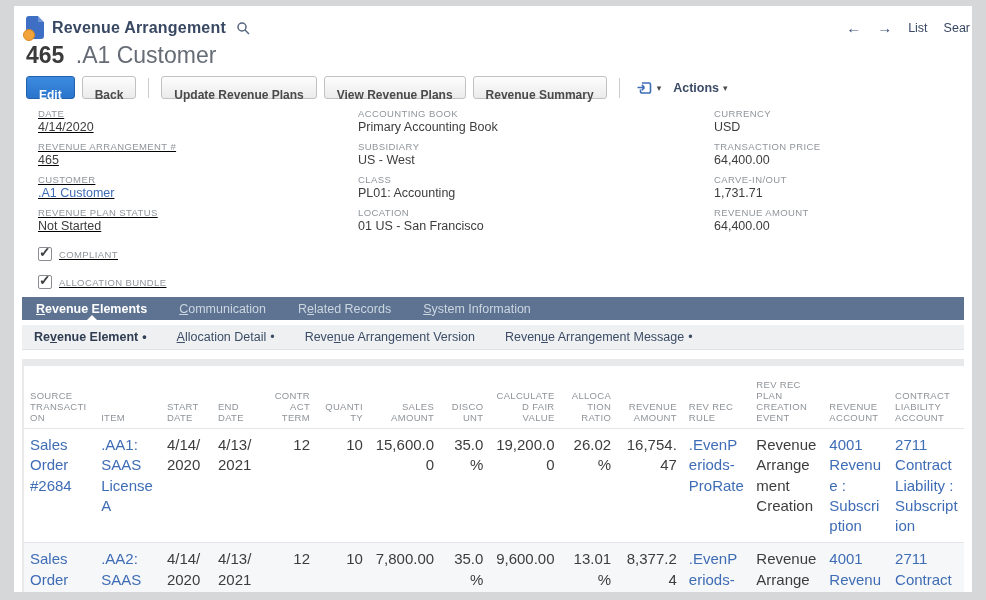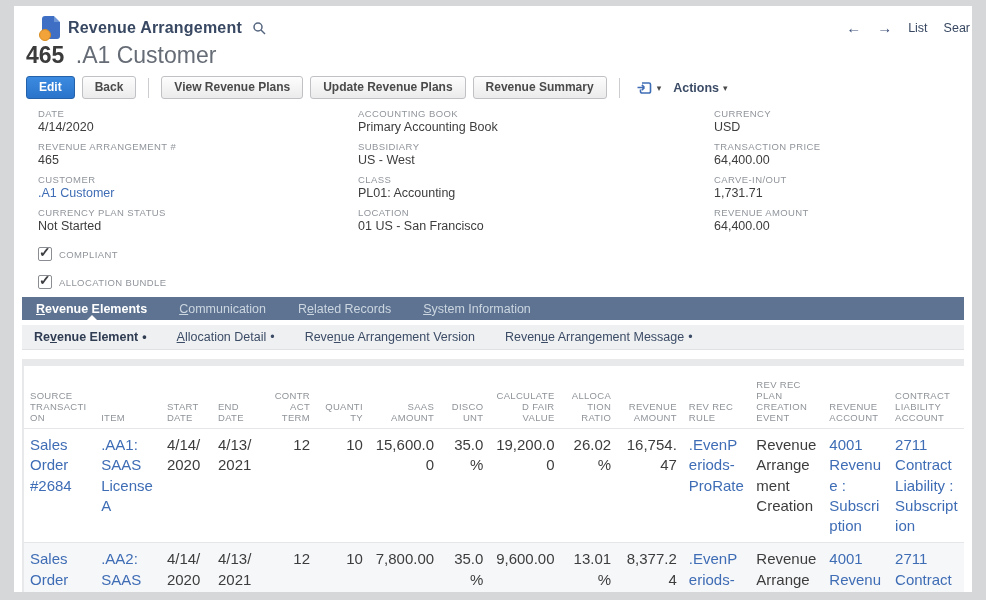--- a/index.html
+++ b/index.html
@@ -4,51 +4,51 @@
 <style>
   html,body{margin:0;padding:0;}
   body{
     width:986px;height:600px;background:#d6d7d8;overflow:hidden;
     font-family:"Liberation Sans", sans-serif;
     -webkit-font-smoothing:antialiased;
   }
   .page{position:absolute;left:14px;top:6px;width:958px;height:586px;background:#fff;overflow:hidden;}
 
   
-  .topline{display:flex;justify-content:space-between;align-items:center;padding:10px 2px 0 28px;}
+  .topline{display:flex;justify-content:space-between;align-items:center;padding:10px 2px 0 12px;}
   .topline .left{display:flex;align-items:center;gap:8px;}
   .doc-icon{position:relative;width:18px;height:23px;background:#3e6fc4;border-radius:3px;display:inline-block;}
   .doc-icon::before{content:"";position:absolute;right:0;top:0;border-top:6px solid #fff;border-left:6px solid #6e96d6;}
   .doc-icon .coin{position:absolute;left:-3px;bottom:-2px;width:10px;height:10px;background:#f2a33a;border:1px solid #d88d22;border-radius:50%;}
   h1{margin:0;font-size:16px;font-weight:700;color:#384862;letter-spacing:.2px;}
   .mag{margin-left:2px;}
   .topline .right{display:flex;align-items:center;gap:16px;padding-right:0;font-size:12.5px;color:#384862;white-space:nowrap;}
   .nav-arrow{font-size:15px;font-weight:700;color:#3d517a;cursor:pointer;}
   .nav-link{cursor:pointer;}
 
   .recordline{padding:3px 12px 0;font-size:23px;}
   .rec-num{font-weight:700;color:#3b3b3b;}
   .rec-name{color:#666c76;margin-left:5px;}
 
   
   .btnrow{display:flex;align-items:center;gap:7px;padding:7px 12px 0;}
-  .btn{height:23px;line-height:21px;padding:0 12px;border:1px solid #bfc1c4;border-radius:3px;
+  .btn{height:23px;line-height:21px;padding:8px 12px;border:1px solid #bfc1c4;border-radius:3px;
        background:linear-gradient(#fdfdfd,#ebebeb);font-weight:700;font-size:12px;color:#4a4a4a;cursor:pointer;
        font-family:"Liberation Sans",sans-serif;}
   .btn.primary{background:linear-gradient(#3c8be0,#2a74cb);border-color:#2361ab;color:#fff;}
   .vdiv{width:1px;height:20px;background:#cbcdd0;margin:0 5px;}
   .actions-group{display:flex;align-items:center;gap:4px;margin-left:4px;}
   .caret{font-size:9px;color:#4a4a4a;}
   .actions-label{font-size:12.5px;font-weight:700;color:#3c4c66;margin-left:8px;cursor:pointer;}
 
   
   .section-band{margin:9px 10px 0;background:#e7e9ec;font-weight:700;font-size:11.5px;color:#3c4c66;
                 padding:4px 10px;border-bottom:2px solid #fff;}
   .fields{display:flex;padding:9px 10px 4px 24px;}
-  .fcol1{width:320px;}
+  .fcol1{width:320px;text-decoration:underline;}
   .fcol2{width:356px;}
   .fcol3{flex:1;}
   .field{margin-bottom:7px;}
   .flabel{font-size:9.5px;color:#90959b;letter-spacing:.4px;}
   .fvalue{font-size:12.5px;color:#3d3d3d;margin-top:1px;}
   .fvalue.link{color:#3f6db5;cursor:pointer;}
   .cbrow{display:flex;align-items:center;gap:7px;margin-top:14px;}
   .cb{width:12px;height:12px;border:1px solid #8a8d91;border-radius:2px;background:#fff;position:relative;cursor:pointer;}
   .cb::after{content:"✓";position:absolute;left:0px;top:-4px;font-size:14px;font-weight:700;color:#3d3f42;}
   .cblabel{font-size:9.5px;color:#90959b;letter-spacing:.4px;}
@@ -107,22 +107,22 @@
 
   <div class="recordline">
     <span class="rec-num">465</span>
     <span class="rec-name">.A1 Customer</span>
   </div>
 
   <div class="btnrow">
     <button class="btn primary">Edit</button>
     <button class="btn">Back</button>
     <span class="vdiv"></span>
+    <button class="btn">Update Revenue Plans</button>
     <button class="btn">View Revenue Plans</button>
-    <button class="btn">Update Revenue Plans</button>
     <button class="btn">Revenue Summary</button>
     <span class="vdiv"></span>
     <span class="actions-group">
       <svg width="17" height="17" viewBox="0 0 17 17">
         <path d="M6 4 h7 a1.5 1.5 0 0 1 1.5 1.5 v7 a1.5 1.5 0 0 1 -1.5 1.5 h-7 a1.5 1.5 0 0 1 -1.5 -1.5 v-2" fill="none" stroke="#3f6db5" stroke-width="1.6"></path>
         <path d="M1.5 8.5 h7 m0 0 l-2.6 -2.6 m2.6 2.6 l-2.6 2.6" fill="none" stroke="#3f6db5" stroke-width="1.6"></path>
       </svg>
       <span class="caret">▾</span>
       <span class="actions-label">Actions</span>
       <span class="caret">▾</span>
@@ -137,21 +137,21 @@
         </div>
         <div class="field">
           <div class="flabel">REVENUE ARRANGEMENT #</div>
           <div class="fvalue">465</div>
         </div>
         <div class="field">
           <div class="flabel">CUSTOMER</div>
           <div class="fvalue link">.A1 Customer</div>
         </div>
         <div class="field">
-          <div class="flabel">CURRENCY PLAN STATUS</div>
+          <div class="flabel">REVENUE PLAN STATUS</div>
           <div class="fvalue">Not Started</div>
         </div>
         <div class="cbrow">
           <span class="cb"></span>
           <span class="cblabel">COMPLIANT</span>
         </div>
         <div class="cbrow">
           <span class="cb"></span>
           <span class="cblabel">ALLOCATION BUNDLE</span>
         </div>
@@ -245,21 +245,21 @@
           <col style="width: 8.2%;">
         </colgroup>
       <thead>
           <tr id="grid-head">
             <th class="">SOURCE TRANSACTION</th>
             <th class="">ITEM</th>
             <th class="">START DATE</th>
             <th class="">END DATE</th>
             <th class="right">CONTRACT TERM</th>
             <th class="right">QUANTITY</th>
-            <th class="right">SAAS AMOUNT</th>
+            <th class="right">SALES AMOUNT</th>
             <th class="right">DISCOUNT</th>
             <th class="right">CALCULATED FAIR VALUE</th>
             <th class="right">ALLOCATION RATIO</th>
             <th class="right">REVENUE AMOUNT</th>
             <th class="">REV REC RULE</th>
             <th class="">REV REC PLAN CREATION EVENT</th>
             <th class="">REVENUE ACCOUNT</th>
             <th class="">CONTRACT LIABILITY ACCOUNT</th>
           </tr>
         </thead>

